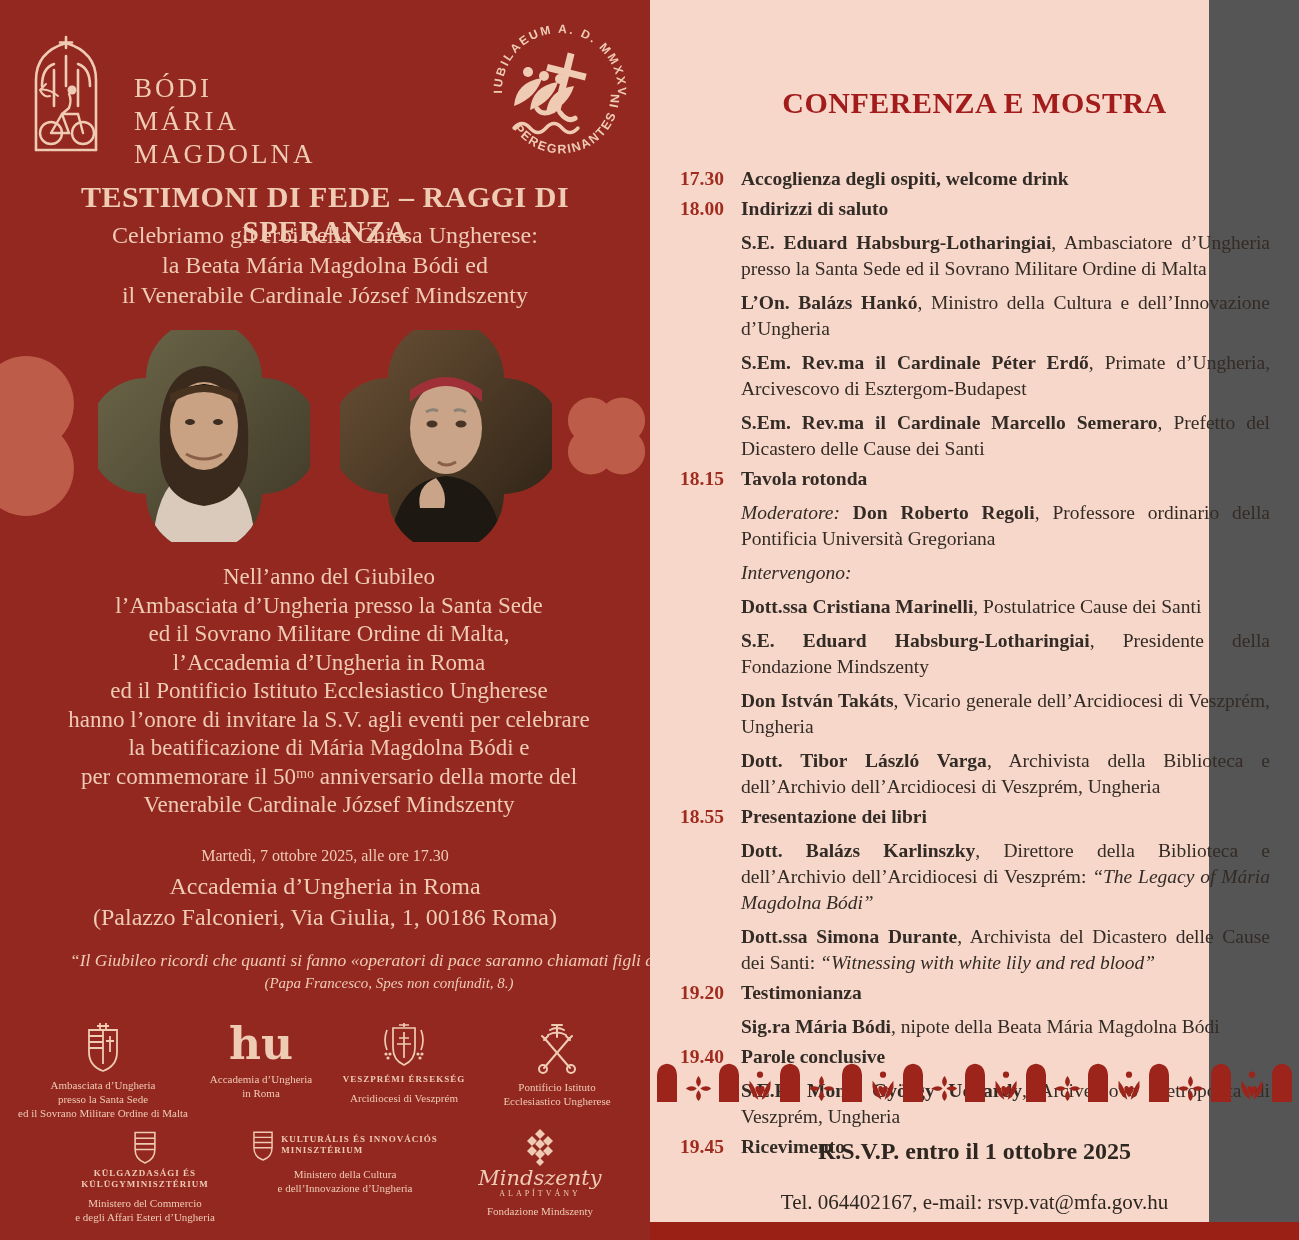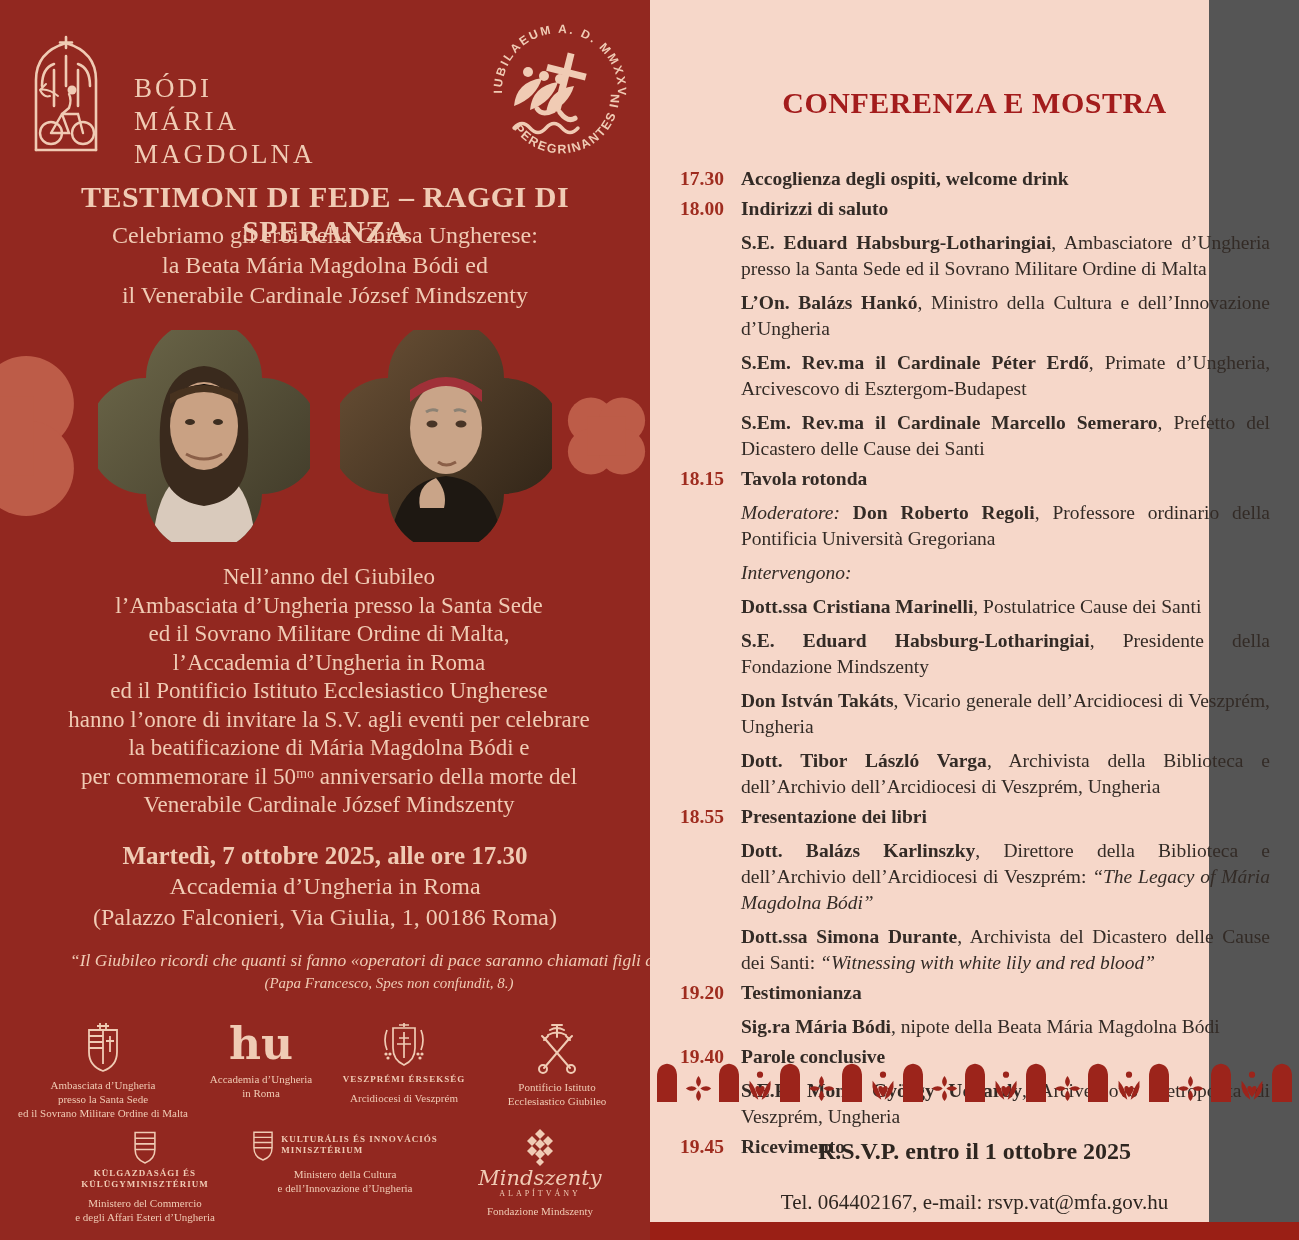--- a/index.html
+++ b/index.html
@@ -12,21 +12,21 @@
   .brand-name{margin-top:38px;font-size:27px;line-height:33px;letter-spacing:3px;white-space:pre-line;}
   .jubilee{position:absolute;right:12px;top:20px;}
   .left-title{position:absolute;left:0;top:180px;width:650px;text-align:center;
               font-weight:bold;font-size:30px;letter-spacing:.5px;}
   .left-subtitle{position:absolute;left:0;top:220px;width:650px;text-align:center;
                  font-size:24px;line-height:30px;white-space:pre-line;}
   .portraits{position:absolute;left:0;top:330px;width:650px;display:flex;justify-content:center;gap:30px;}
   .invitation{position:absolute;left:0;top:563px;width:658px;text-align:center;
               font-size:23px;line-height:28.5px;white-space:pre-line;}
   .date-block{position:absolute;left:0;top:840px;width:650px;text-align:center;font-size:24px;line-height:31px;}
-  .date-line{font-weight:bold;font-size:25px;}
+  .date-line{font-weight:normal;font-size:16px;}
   .quote-block{position:absolute;left:0;top:950px;width:778px;text-align:center;font-style:italic;}
   .quote-line{font-size:17.5px;}
   .quote-source{font-size:15px;margin-top:4px;}
   .logo-grid1{position:absolute;left:0;top:1022px;width:650px;display:flex;justify-content:space-between;
               padding:0 18px;box-sizing:border-box;}
   .logo-grid2{position:absolute;left:60px;top:1128px;width:560px;display:flex;justify-content:space-between;}
   .logo-item{display:flex;flex-direction:column;align-items:center;text-align:center;}
   .logo-item .caption{font-size:11px;line-height:14px;margin-top:6px;white-space:pre-line;}
   .logo-item .org-name{font-size:9px;letter-spacing:1px;font-weight:bold;margin-top:4px;white-space:pre-line;line-height:11px;}
   .hu-glyph{font-size:44px;font-weight:bold;line-height:44px;font-family:"DejaVu Serif",serif;}
@@ -277,21 +277,21 @@
         <svg width="46" height="52" viewBox="0 0 46 52">
           <g stroke="#f0cbb4" stroke-width="2" fill="none" stroke-linecap="round">
             <path d="M18,3 h10 M16,8 q7,-4 14,0 M14,13 q9,-5 18,0 M23,3 v12"></path>
             <path d="M10,46 L34,18 M36,46 L12,18"></path>
             <circle cx="9" cy="47" r="4"></circle>
               <circle cx="37" cy="47" r="4"></circle>
             <path d="M34,18 l4,-4 M32,14 l4,4 M12,18 l-4,-4 M14,14 l-4,4"></path>
           </g>
         </svg>
         <div class="caption">Pontificio Istituto
-Ecclesiastico Giubileo</div>
+Ecclesiastico Ungherese</div>
       </div>
     </div>
 
     <div class="logo-grid2">
       <div class="logo-item" style="width:170px">
         <svg width="24" height="36" viewBox="0 0 34 50">
           <g stroke="#f0cbb4" stroke-width="2.2" fill="none">
             <path d="M3,6 H31 V30 Q31,44 17,49 Q3,44 3,30 Z"></path>
             <path d="M3,14 h28 M3,22 h28 M3,30 h28"></path>
           </g>

